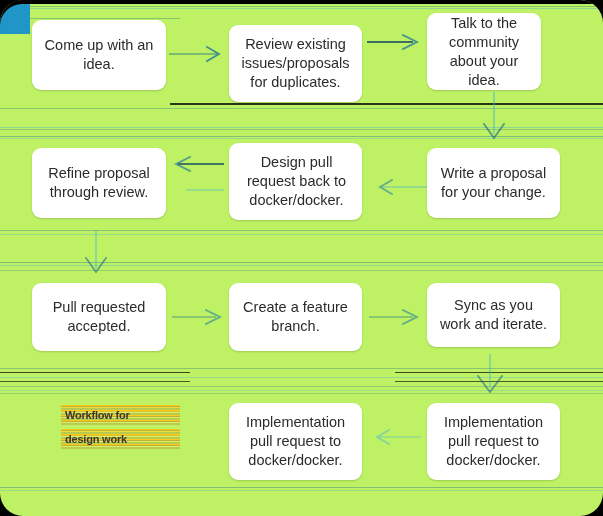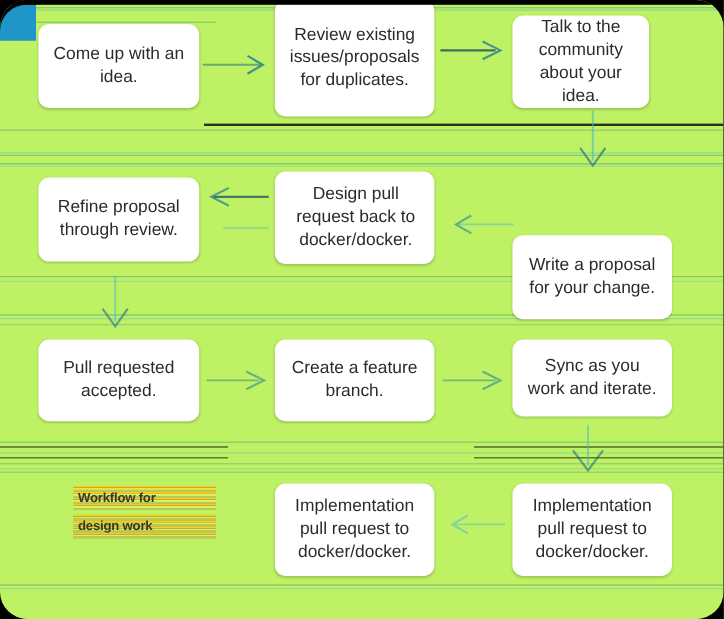--- a/index.html
+++ b/index.html
@@ -241,37 +241,37 @@
     <svg width="62" height="24" viewBox="0 0 62 24">
       <path d="M56 12 H14" stroke="rgba(70,175,215,0.38)" stroke-width="1.4" fill="none"></path>
       <path d="M24 5 L12 12 L24 19" stroke="rgba(80,180,218,0.50)" stroke-width="1.8" fill="none" stroke-linecap="square"></path>
     </svg>
   </div>
 
   <div class="node" style="left:32px; top:20px; width:134px; height:70px;">
     <span>Come up with an idea.</span>
   </div>
 
-  <div class="node" style="left:229px; top:0; width:133px; height:97px;">
+  <div class="node" style="left:229px; top:25px; width:133px; height:77px;">
     <span>Review existing issues/proposals for duplicates.</span>
   </div>
 
   <div class="node" style="left:427px; top:13px; width:114px; height:77px;">
     <span>Talk to the community about your idea.</span>
   </div>
 
   <div class="node" style="left:32px; top:148px; width:134px; height:70px;align-items:center;">
     <span>Refine proposal through review.</span>
   </div>
 
   <div class="node" style="left:229px; top:143px; width:133px; height:77px;padding-left:12px;">
     <span>Design pull request back to docker/docker.</span>
   </div>
 
-  <div class="node" style="left:427px; top:148px; width:133px; height:70px;margin-top:48px;">
+  <div class="node" style="left:427px; top:148px; width:133px; height:70px;">
     <span>Write a proposal for your change.</span>
   </div>
 
   <div class="node" style="left:32px; top:283px; width:134px; height:68px;">
     <span>Pull requested accepted.</span>
   </div>
 
   <div class="node" style="left:229px; top:283px; width:133px; height:68px;justify-content:flex-end;">
     <span>Create a feature branch.</span>
   </div>

